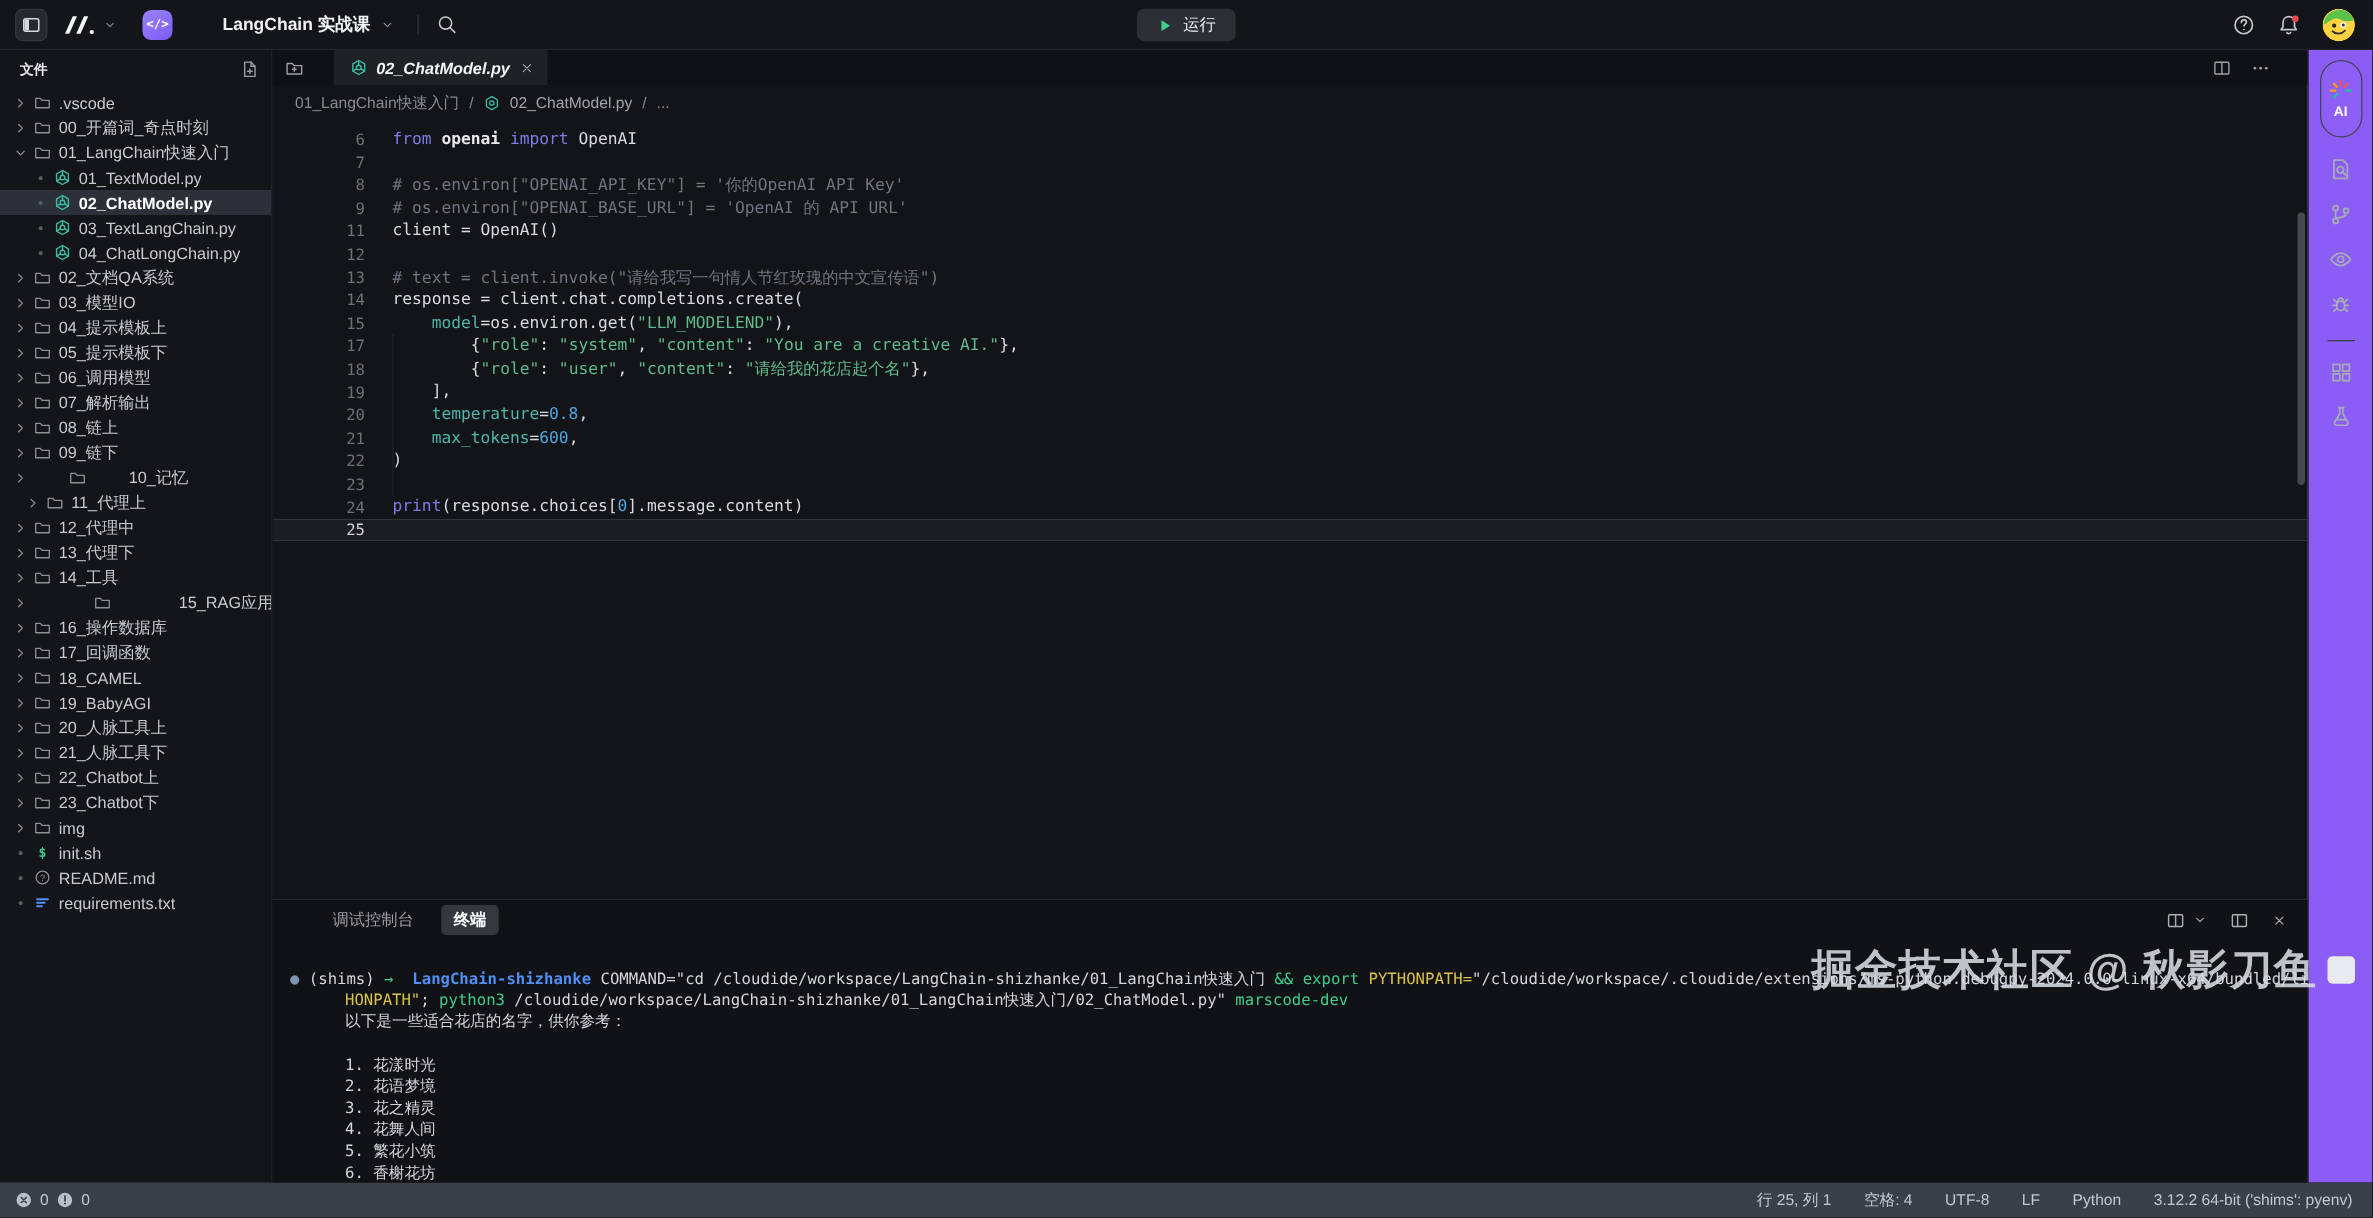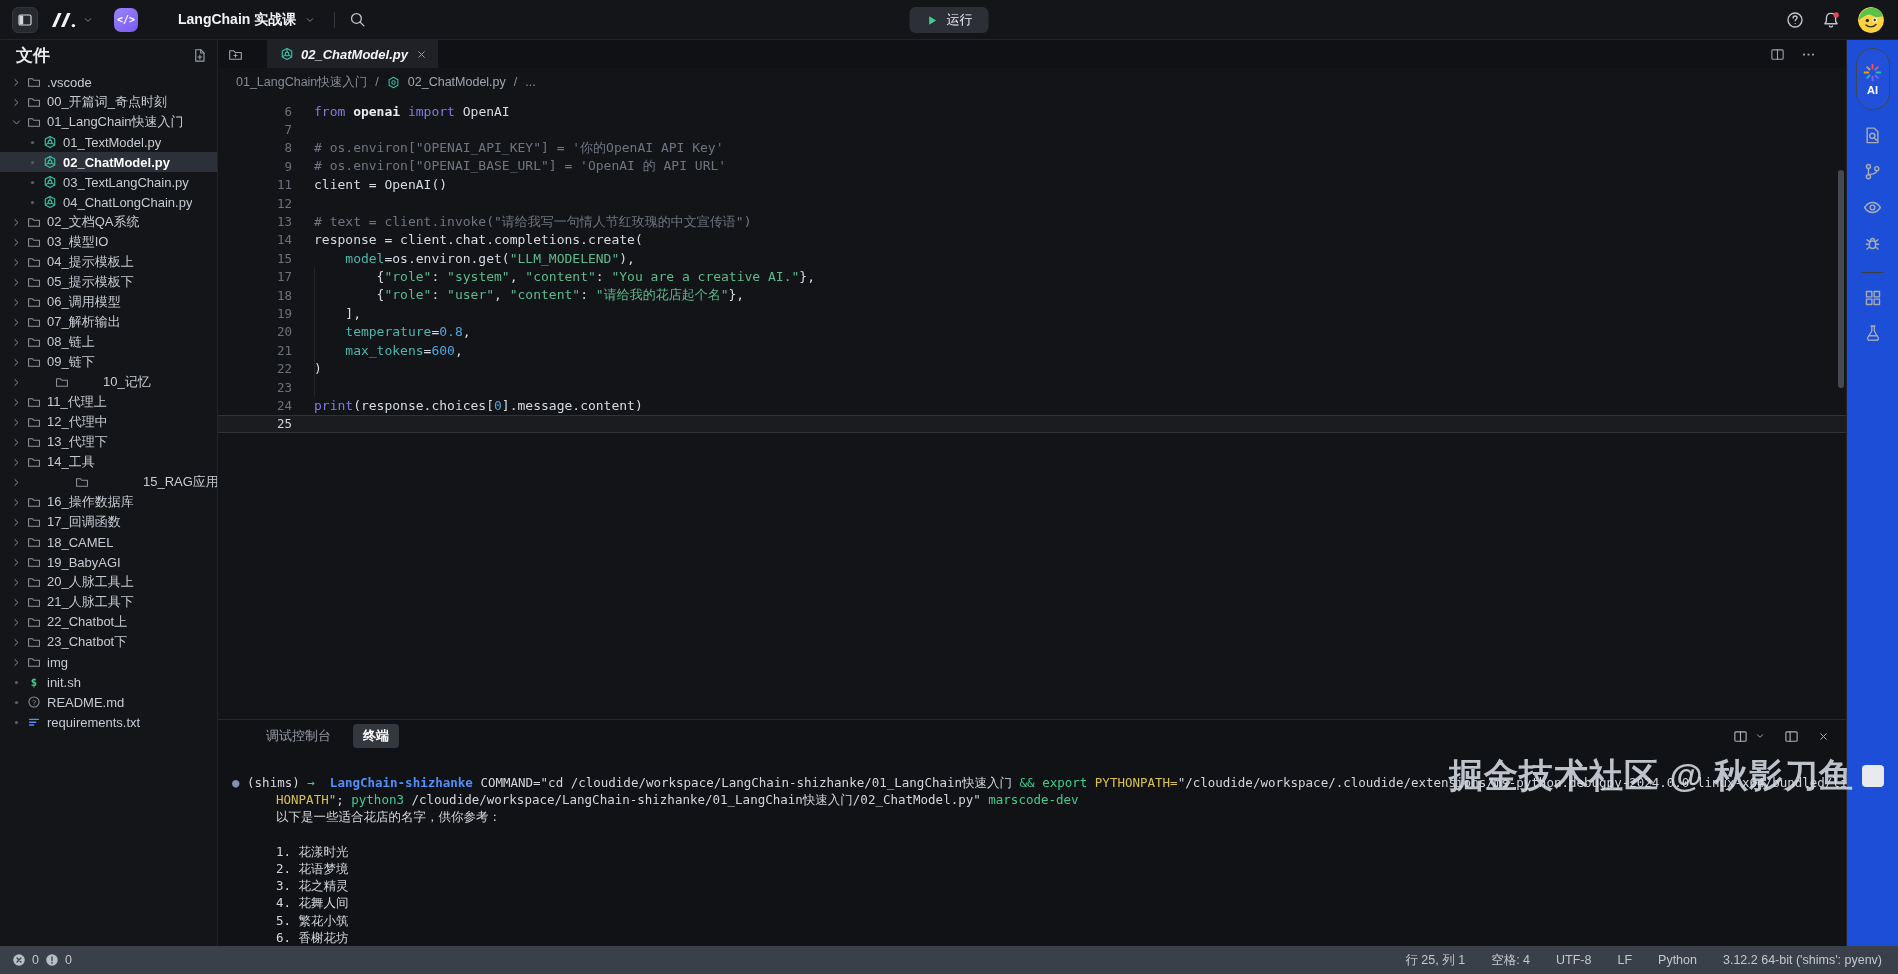--- a/index.html
+++ b/index.html
@@ -26,21 +26,21 @@
   .tb-right { margin-left:auto; display:flex; align-items:center; gap:18px; padding-right:2px; color:#c2c7cd;}
   .bell-wrap { position:relative; }
   .avatar { width:26px; height:26px; border-radius:50%; overflow:hidden; flex:none; }
 
   
   .main { flex:1; display:flex; min-height:0; }
 
   
   .sidebar { width:218px; flex:none; background:#141518; border-right:1px solid #222429; display:flex; flex-direction:column;}
   .sb-head { height:30px; flex:none; display:flex; align-items:center; padding:0 10px 0 16px;}
-  .sb-title { font-size:17px; font-weight:700; color:#e9ebef; }
+  .sb-title { font-size:11px; font-weight:700; color:#e9ebef; }
   .sb-head-icons { margin-left:auto; display:flex; gap:10px; color:#9aa0a8;}
   .tree { flex:1; overflow:hidden; font-size:13px; padding-top:2px;}
   .trow { height:20px; display:flex; align-items:center; color:#c6cbd3; cursor:default; }
   .trow.sel { background:#2c3139; color:#fff; font-weight:700; }
   .tw { width:16px; flex:none; display:flex; align-items:center; justify-content:center; color:#8b9199;}
   .ticon { width:16px; flex:none; display:flex; align-items:center; justify-content:center; margin:0 5px 0 2px; color:#8b9199;}
   .tlabel { white-space:nowrap; overflow:hidden; }
 
   
   .center { flex:1; min-width:0; display:flex; flex-direction:column; background:#131418; }
@@ -74,21 +74,21 @@
   .p-tab.active { color:#fff; background:#33373e; border-radius:4px; padding:3px 10px; font-weight:700;}
   .p-head-right { margin-left:auto; display:flex; align-items:center; gap:18px; color:#aab0b8;}
   .chev-mini { display:flex; color:#aab0b8; margin-left:-12px;}
   .term { flex:1; overflow:hidden; padding:22px 0 0 14px;
     font-family:"DejaVu Sans Mono","Liberation Mono",monospace; font-size:12.5px; line-height:17.2px; color:#d2d6dd;}
   .tl { white-space:pre; }
   .tl.ind { padding-left:44px; }
   .tt-dot{color:#7d93b3} .tt-pl{color:#d2d6dd} .tt-gr{color:#3ecf8e} .tt-bl{color:#4f8ff7;font-weight:700} .tt-yl{color:#d8c24a}
 
   
-  .activitybar { width:52px; flex:none; background:#1d4ed8; border-left:1px solid #222429;
+  .activitybar { width:52px; flex:none; background:#8b5cf6; border-left:1px solid #222429;
     display:flex; flex-direction:column; align-items:center; padding-top:8px;}
   .ab-ai { width:34px; height:62px; border:1px solid #41464e; border-radius:17px; background:rgba(255,255,255,.02);
     display:flex; flex-direction:column; align-items:center; justify-content:center; gap:2px; margin-bottom:16px;}
   .ab-ai-label { font-size:11px; font-weight:700; color:#fff; }
   .ab-icon { color:#a6acb4; margin-bottom:17px; display:flex; }
   .ab-div { width:22px; border-top:1px solid #3a3f46; margin:2px 0 16px; }
 
   
   .statusbar { height:28px; flex:none; background:#3a4049; display:flex; align-items:center;
     padding:0 16px 0 12px; font-size:12.5px; color:#c3c8cf;}
@@ -412,21 +412,21 @@
                 <path d="M6 4.4L9.8 8 6 11.6"></path>
               </svg>
             </span>
             <span class="ticon">
               <svg width="14" height="14" viewBox="0 0 16 16" fill="none" stroke="currentColor" stroke-width="1.2" stroke-linecap="round" stroke-linejoin="round">
                 <path d="M1.8 4.2h4.3l1.5 1.8h6.6v6.8H1.8z"></path>
               </svg>
             </span>
             <span class="tlabel">10_记忆</span>
           </div>
-          <div class="trow" style="padding-left: 8px; text-align: right;">
+          <div class="trow" style="padding-left: 18px; text-align: right;">
             <span class="tw">
               <svg width="13" height="13" viewBox="0 0 16 16" fill="none" stroke="currentColor" stroke-width="1.2" stroke-linecap="round" stroke-linejoin="round">
                 <path d="M6 4.4L9.8 8 6 11.6"></path>
               </svg>
             </span>
             <span class="ticon">
               <svg width="14" height="14" viewBox="0 0 16 16" fill="none" stroke="currentColor" stroke-width="1.2" stroke-linecap="round" stroke-linejoin="round">
                 <path d="M1.8 4.2h4.3l1.5 1.8h6.6v6.8H1.8z"></path>
               </svg>
             </span>

